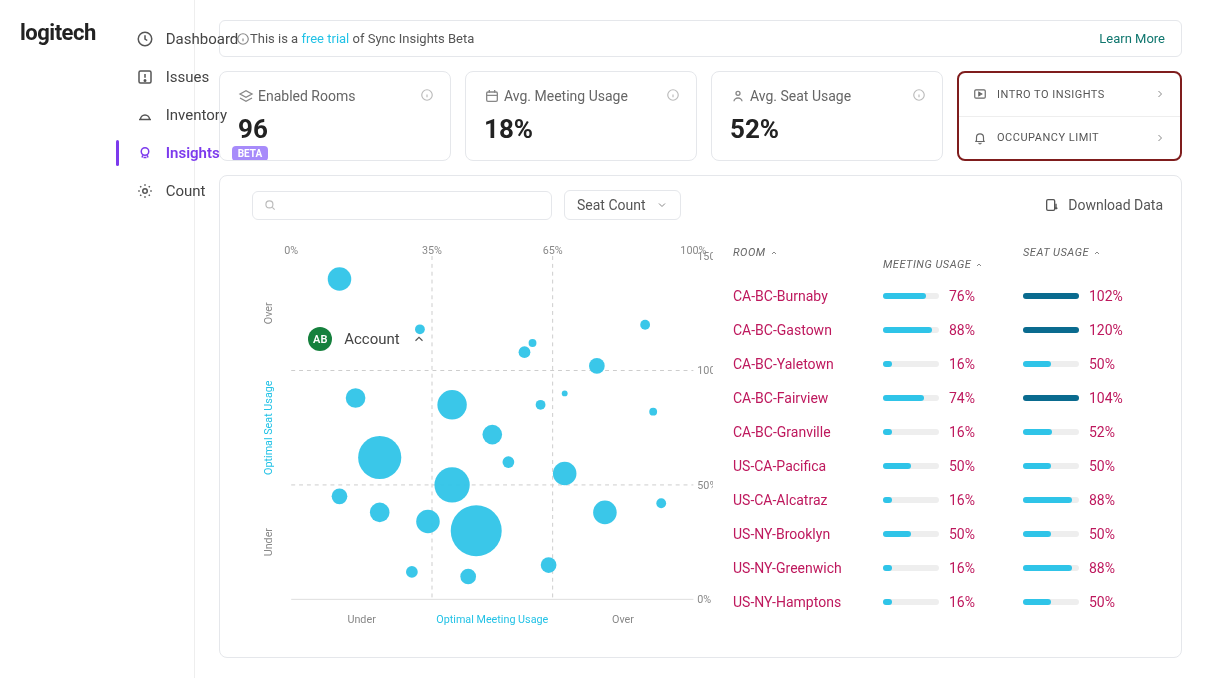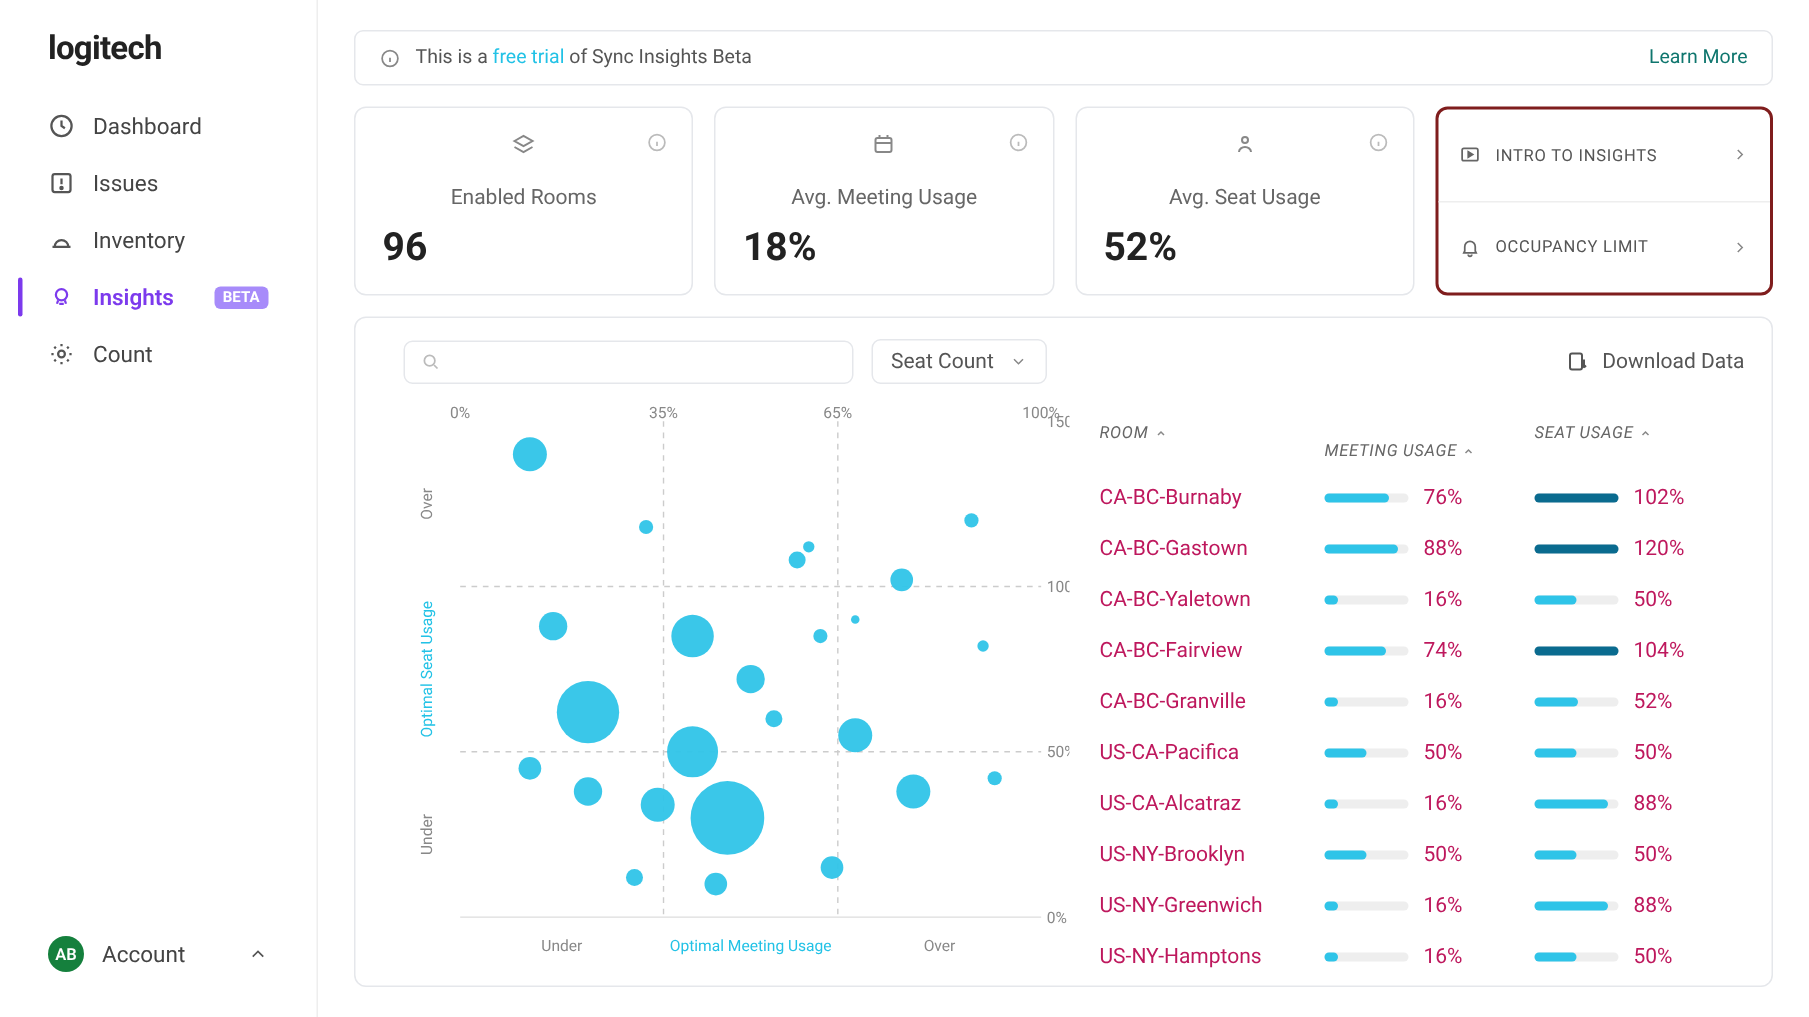--- a/index.html
+++ b/index.html
@@ -9,25 +9,25 @@
     color: #333;
     font-size: 14px;
     width: 1206px;
     height: 678px;
     overflow: hidden;
   }
   .app { display: flex; height: 100%; }
 
   
   .sidebar {
-    width: 212px;
+    width: 195px;
     border-right: 1px solid #eee;
     display: flex;
-    flex-direction: column;
-    padding: 20px 12px;
+    flex-direction: row;
+    padding: 20px 0;
   }
   .brand {
     font-weight: 700;
     font-size: 22px;
     letter-spacing: -0.5px;
     padding: 0 20px 20px 20px;
     color: #222;
   }
   .nav { flex: 1; }
   .nav-item {
@@ -94,36 +94,36 @@
   .trial-banner {
     border: 1px solid #e5e7eb;
     border-radius: 6px;
     padding: 10px 16px;
     display: flex;
     align-items: center;
     justify-content: space-between;
     color: #555;
     font-size: 13px;
   }
-  .trial-left { display: flex; align-items: center; gap: 10px; }
+  .trial-left { display: flex; align-items: center; gap: 0; }
   .trial-link { color: #22c2e6; cursor: pointer; }
   .learn-more { color: #0f766e; cursor: pointer; font-size: 13px; }
 
   .stat-row { display: flex; gap: 14px; }
   .stat-card {
     flex: 1;
     border: 1px solid #e5e7eb;
     border-radius: 8px;
     padding: 16px 18px;
     position: relative;
   }
   .stat-card .title {
     color: #666;
     font-size: 14px;
-    display: flex; align-items: center; gap: 20px; flex-direction: column;
+    display: flex; align-items: center; gap: 4px;
   }
   .stat-card .value {
     font-size: 26px;
     font-weight: 700;
     margin-top: 10px;
     color: #222;
   }
   .info-i {
     position: absolute; top: 16px; right: 16px;
     color: #bbb;

